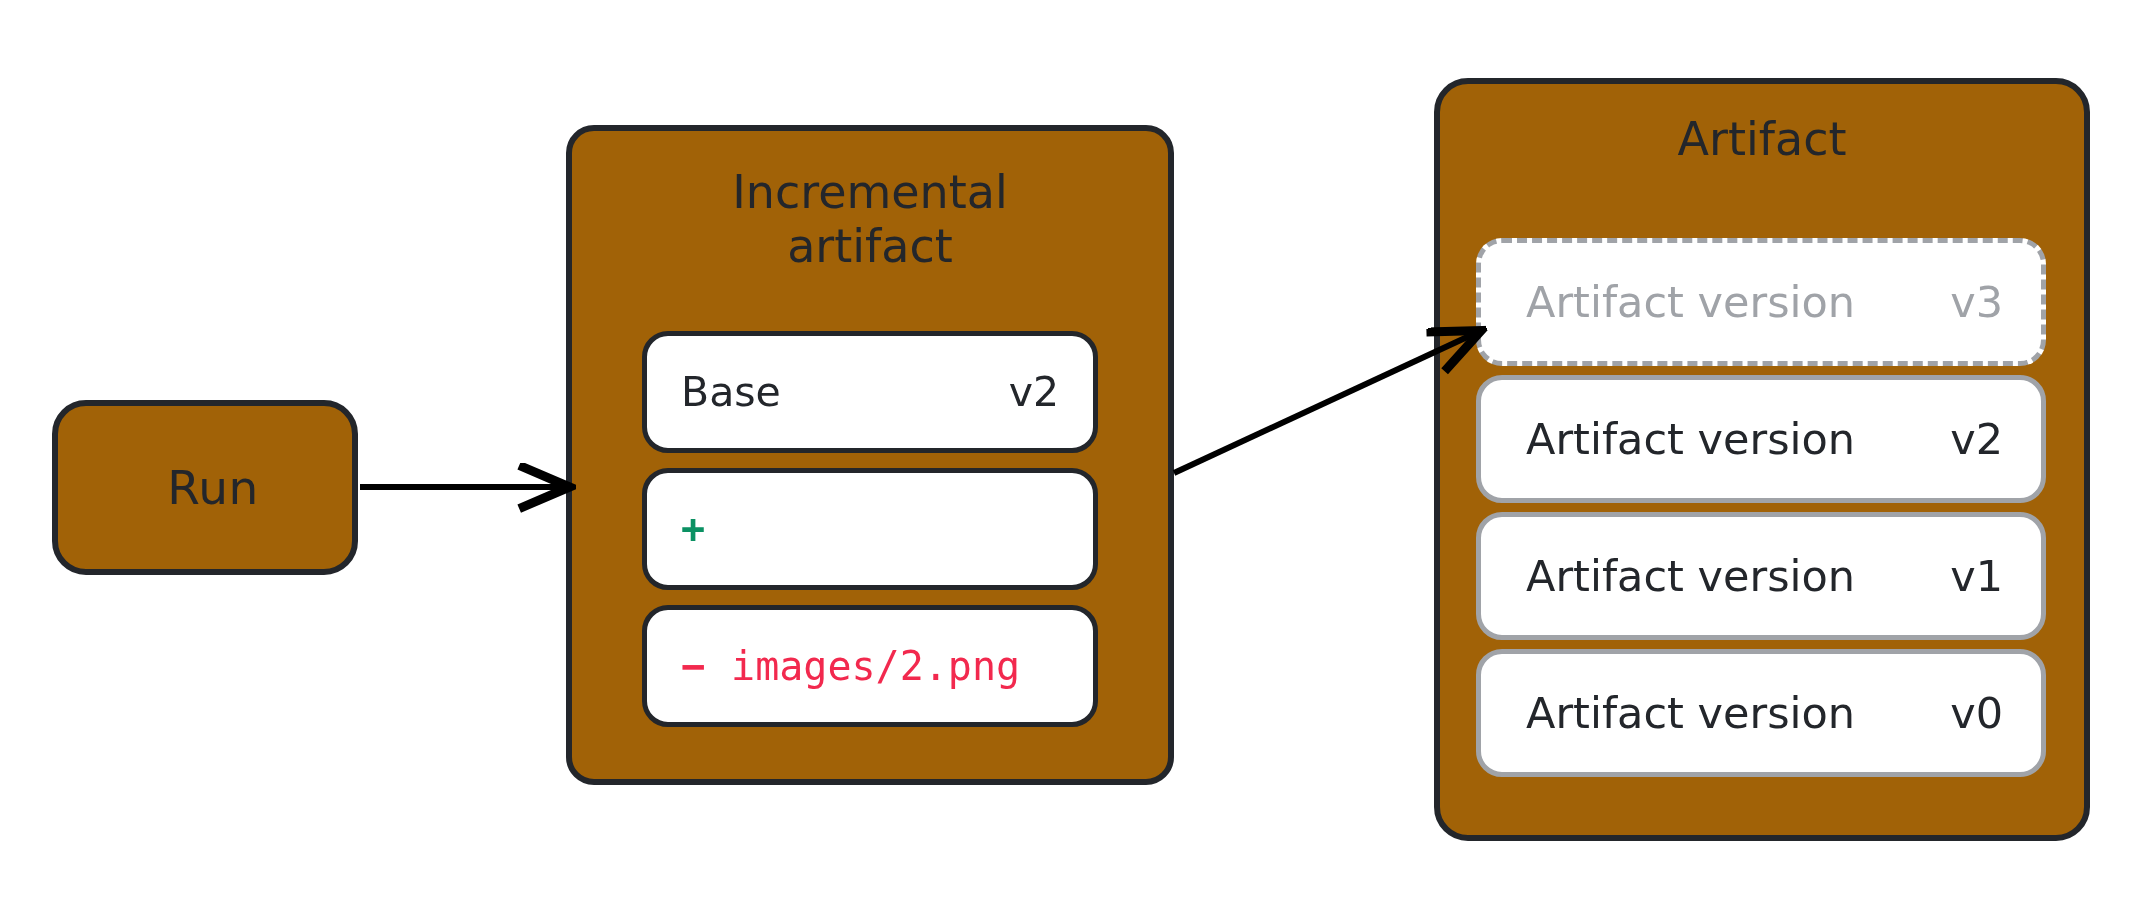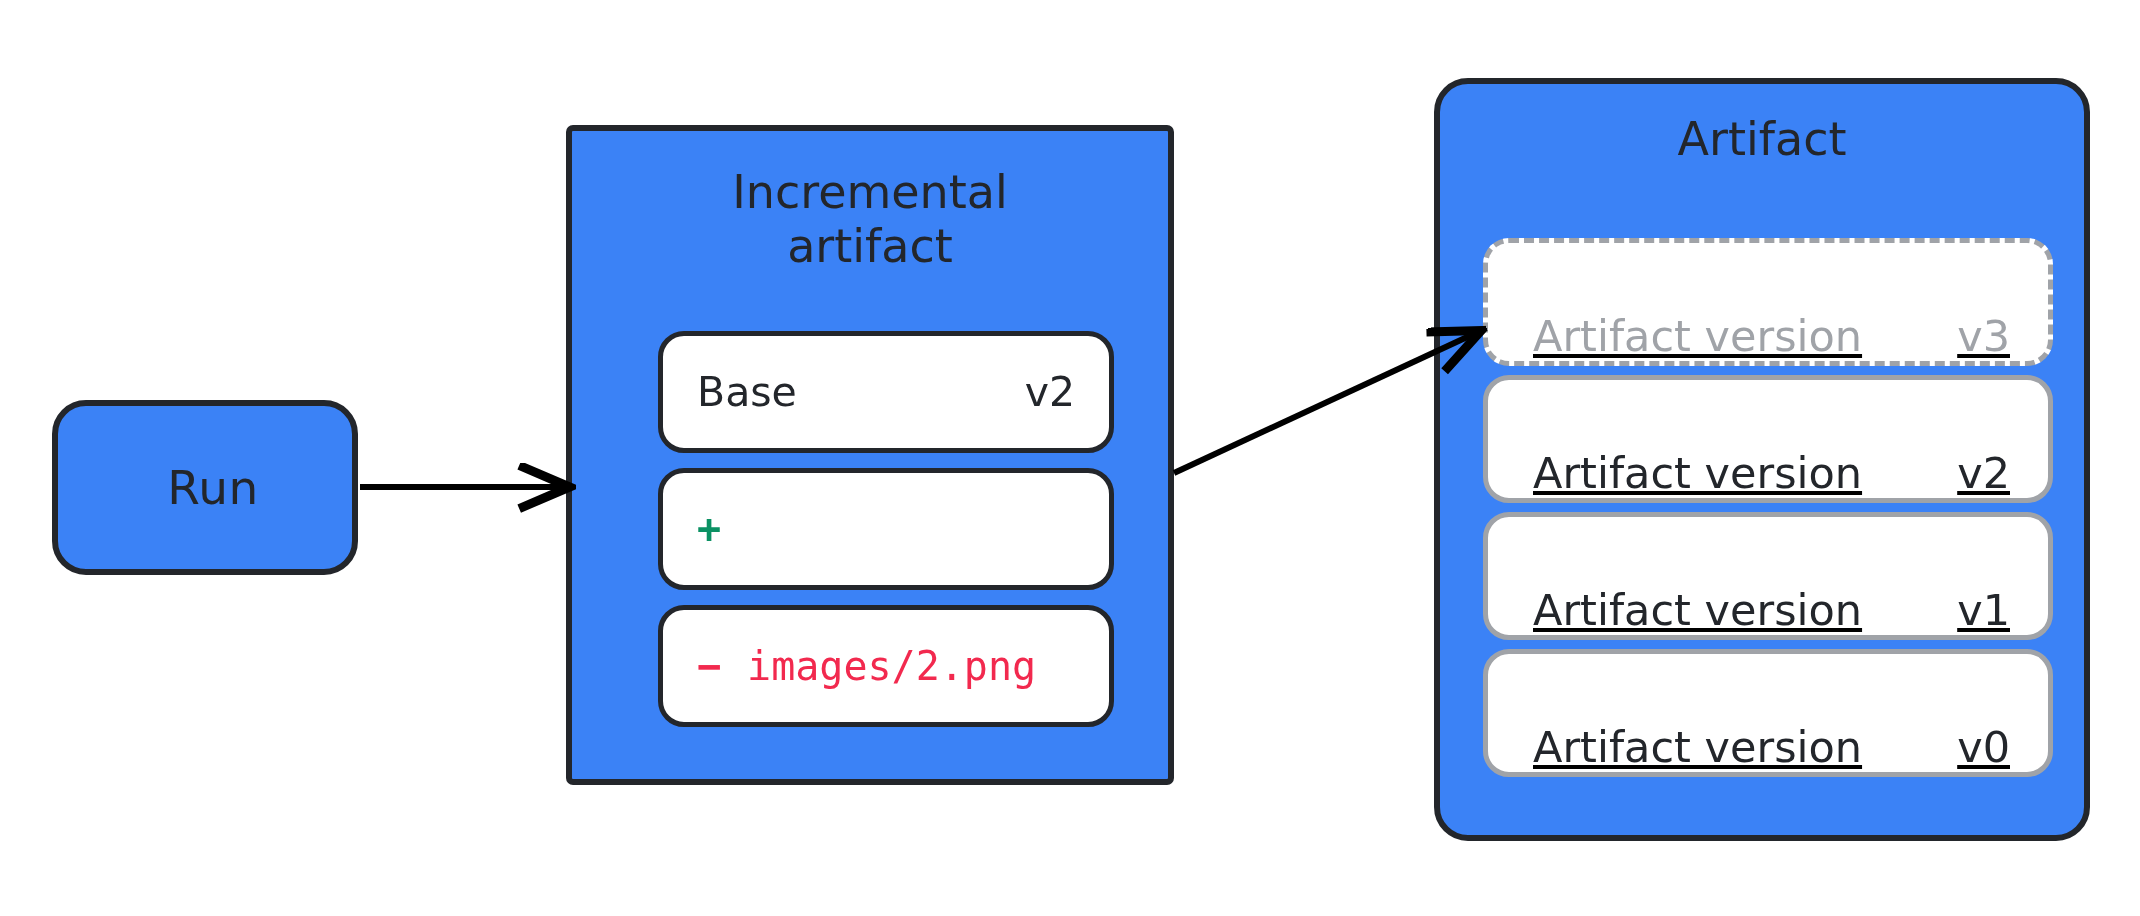--- a/index.html
+++ b/index.html
@@ -15,21 +15,21 @@
     width: 2140px;
     height: 916px;
     background: #ffffff;
     overflow: hidden;
   }
 
   
   .node {
     position: absolute;
     box-sizing: border-box;
-    background: #3b82f6;
+    background: #a16207;
   }
 
   .run-box {
     left: 52px;
     top: 400px;
     width: 306px;
     height: 175px;
     border: 6px solid #23262B;
     border-radius: 34px;
     display: flex;
@@ -44,39 +44,39 @@
     letter-spacing: 0.5px;
   }
 
   
   .incremental-panel {
     left: 566px;
     top: 125px;
     width: 608px;
     height: 660px;
     border: 6px solid #23262B;
-    border-radius: 7px;
+    border-radius: 28px;
   }
   .panel-title {
     position: absolute;
     left: 0;
     right: 0;
     text-align: center;
     color: #23262B;
     font-family: "DejaVu Sans", sans-serif;
     line-height: 1.18;
   }
   .incremental-panel .panel-title {
     top: 34px;
     font-size: 46px;
   }
 
   .inc-row {
     position: absolute;
-    left: 86px;
+    left: 70px;
     width: 456px;
     height: 122px;
     box-sizing: border-box;
     background: #ffffff;
     border: 5px solid #23262B;
     border-radius: 26px;
     display: flex;
     align-items: center;
   }
   .inc-row.row-base  { top: 200px; }
@@ -120,29 +120,28 @@
     border: 6px solid #23262B;
     border-radius: 34px;
   }
   .artifact-panel .panel-title {
     top: 28px;
     font-size: 46px;
   }
 
   .ver-row {
     position: absolute;
-    left: 43px;
+    left: 36px;
     width: 570px;
     height: 128px;
     box-sizing: border-box;
     background: #ffffff;
     border-radius: 26px;
     display: flex;
-    align-items: flex-end;
-    text-decoration: underline;
+    align-items: center;
   }
   .ver-row.solid {
     border: 5px solid #A0A3A8;
   }
   .ver-row.dashed {
     border: 5px dashed #A0A3A8;
   }
   .ver-row.r0 { top: 154px; }
   .ver-row.r1 { top: 291px; }
   .ver-row.r2 { top: 428px; }

